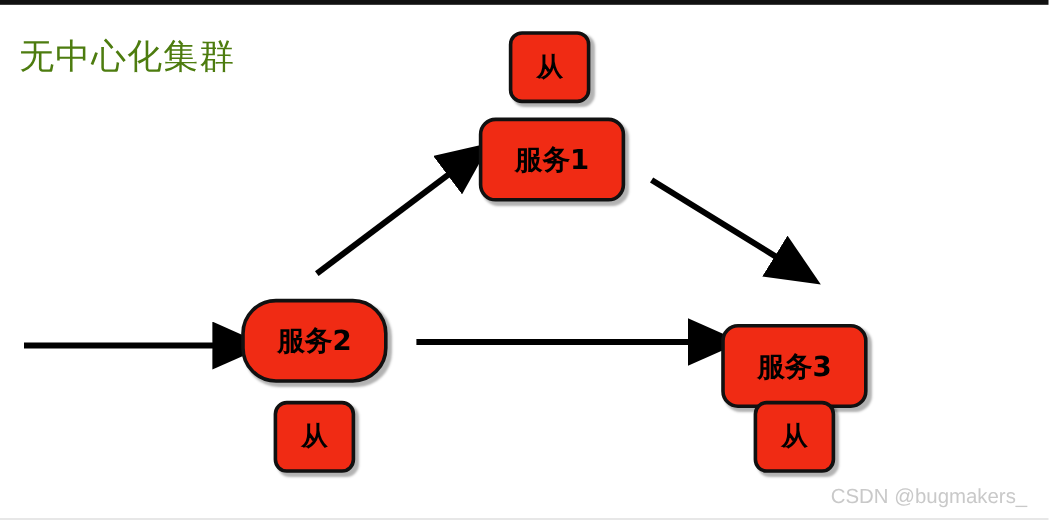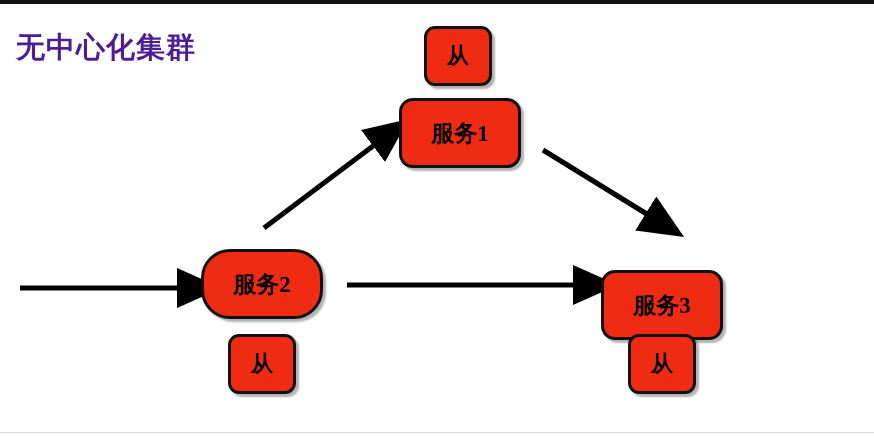--- a/index.html
+++ b/index.html
@@ -31,23 +31,23 @@
     top: 432px;
     width: 874px;
     height: 1px;
     background: #d8d8d8;
   }
   .slide-title {
     position: absolute;
     left: 16px;
     top: 28px;
     font-size: 29px;
-    font-weight: bold;
+    font-weight: normal;
     letter-spacing: 1px;
-    color: #4c1d95;
+    color: #4d7c0f;
     white-space: nowrap;
   }
   
   .node {
     position: absolute;
     box-sizing: border-box;
     background: #f02b14;
     border: 3px solid #111111;
     border-radius: 12px;
     display: flex;
@@ -55,21 +55,20 @@
     justify-content: center;
     color: #000000;
     font-weight: bold;
     box-shadow: 3px 3px 2px rgba(0,0,0,0.30);
   }
   .node.service {
     width: 122px;
     height: 70px;
     font-size: 23px;
     border-radius: 14px;
-    font-family: Liberation Serif, serif;
   }
   .node.slave {
     width: 68px;
     height: 60px;
     font-size: 22px;
     border-radius: 11px;
   }
   
   #svc1       { left: 399px; top: 98px;  }
   #svc1-slave { left: 424px; top: 26px;  }
@@ -134,15 +133,16 @@
   <div class="node service" id="svc1">服务1</div>
 
   <div class="node service" id="svc2">服务2</div>
 
   <div class="node slave" id="svc2-slave">从</div>
 
   <div class="node service" id="svc3">服务3</div>
 
   <div class="node slave" id="svc3-slave">从</div>
 
+  <div class="watermark">CSDN @bugmakers_</div>
 
   <div class="bottom-rule"></div>
 </div>
 
 </body></html>

